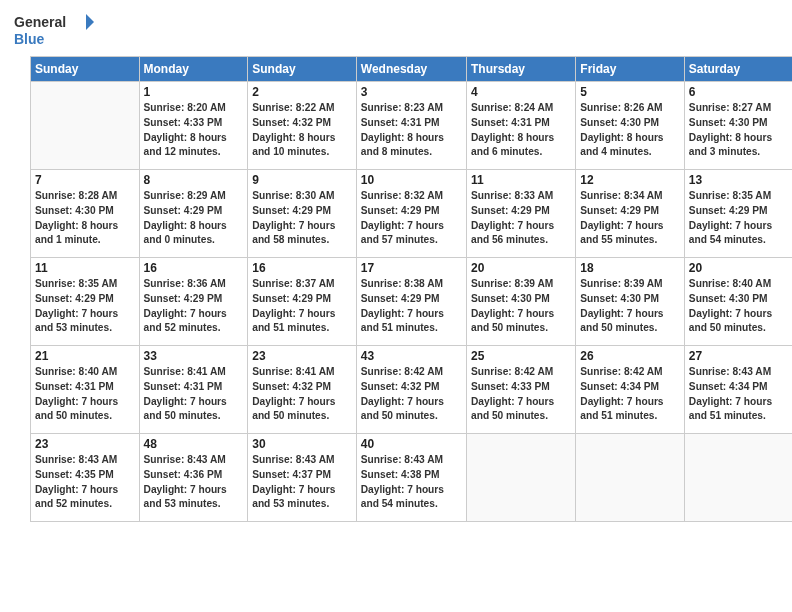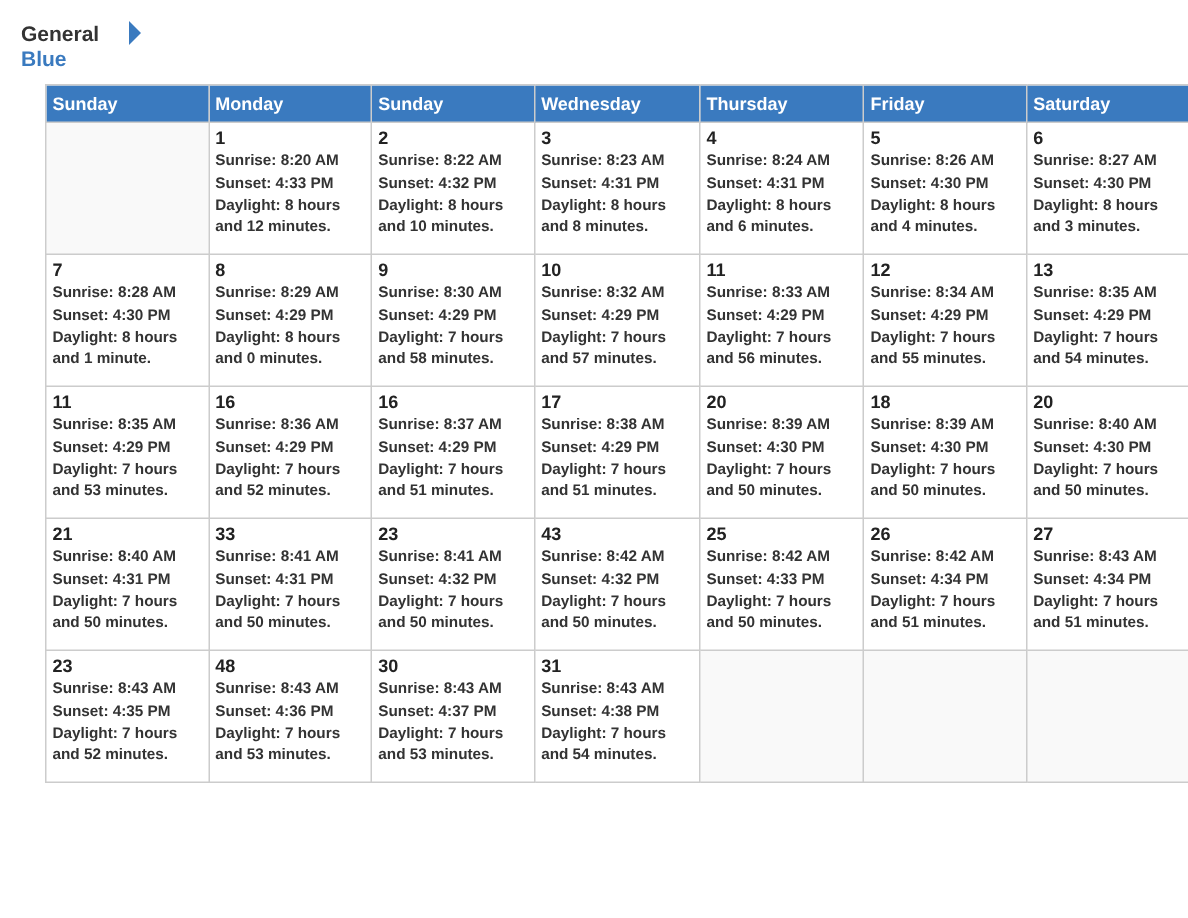--- a/index.html
+++ b/index.html
@@ -239,21 +239,21 @@
           </td>
           <td>
             <span class="day-num">48</span>
             <div class="day-info">Sunrise: 8:43 AM<br>Sunset: 4:36 PM<br>Daylight: 7 hours<br>and 53 minutes.</div>
           </td>
           <td>
             <span class="day-num">30</span>
             <div class="day-info">Sunrise: 8:43 AM<br>Sunset: 4:37 PM<br>Daylight: 7 hours<br>and 53 minutes.</div>
           </td>
           <td>
-            <span class="day-num">31</span>
+            <span class="day-num">40</span>
             <div class="day-info">Sunrise: 8:43 AM<br>Sunset: 4:38 PM<br>Daylight: 7 hours<br>and 54 minutes.</div>
           </td>
           <td class="empty"></td>
           <td class="empty"></td>
           <td class="empty"></td>
         </tr>
       </tbody>
   </table>
 </div>
 

